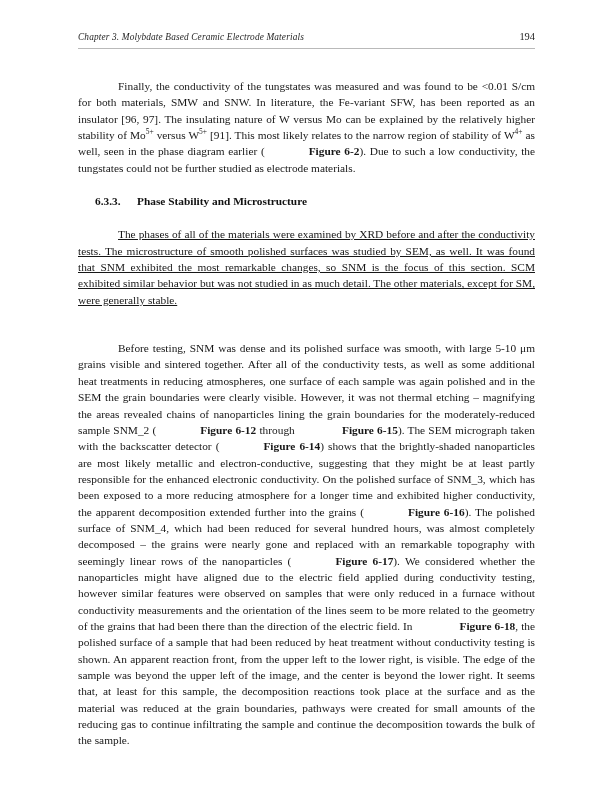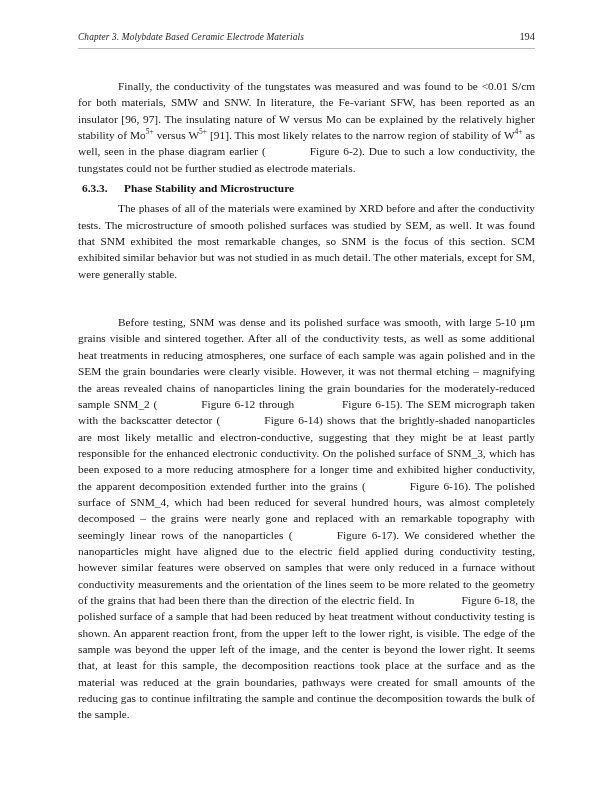--- a/index.html
+++ b/index.html
@@ -76,35 +76,35 @@
     text-indent: 40px;
     color: #171717;
     hyphens: none;
   }
   p.para + p.para {
     margin-top: 32px;
   }
 
   
   h3.section-heading {
-    margin: 4px;
+    margin: 17px;
     font-size: 11.35px;
     line-height: 16.35px;
     font-weight: bold;
     color: #121212;
   }
   h3.section-heading .sec-num {
     display: inline-block;
     min-width: 42px;
   }
   .gap-before-heading { margin-top: 33px; }
-  .gap-after-heading  { margin-top: 31px; }
+  .gap-after-heading  { margin-top: 31px; text-decoration: underline; }
 
   b, .fig {
-    font-weight: normal;
+    font-weight: bold;
     padding-left: 44px;
   }
   sup {
     font-size: 0.66em;
     vertical-align: super;
     line-height: 0;
   }
 </style>
 </head>
 <body>

